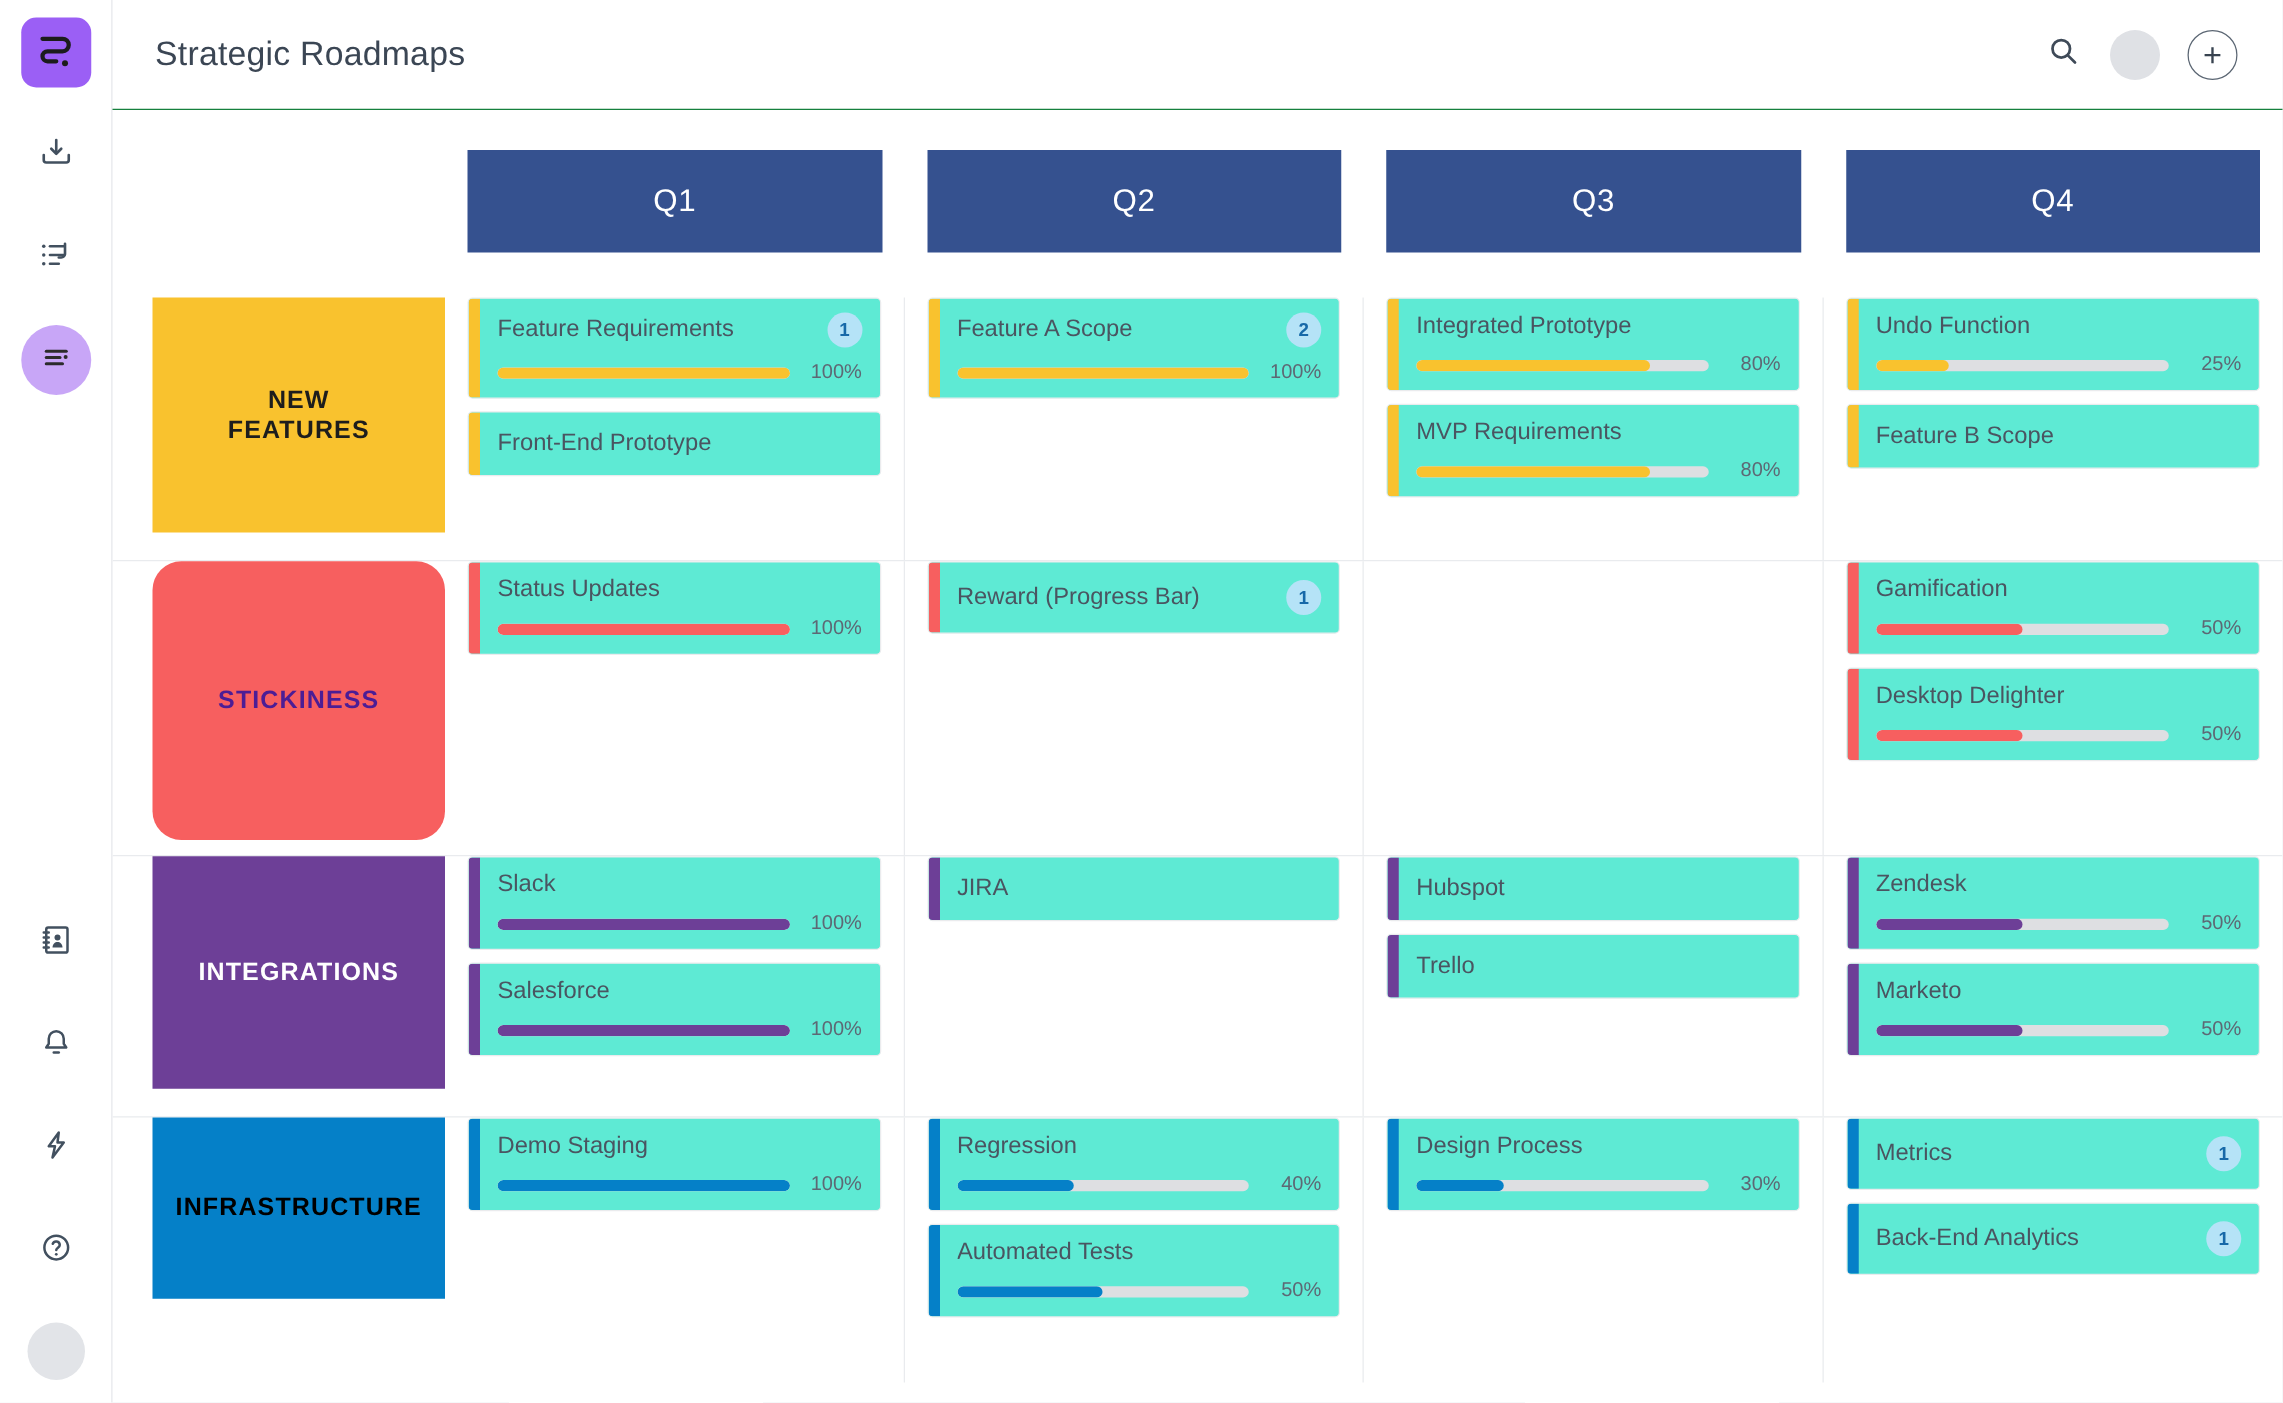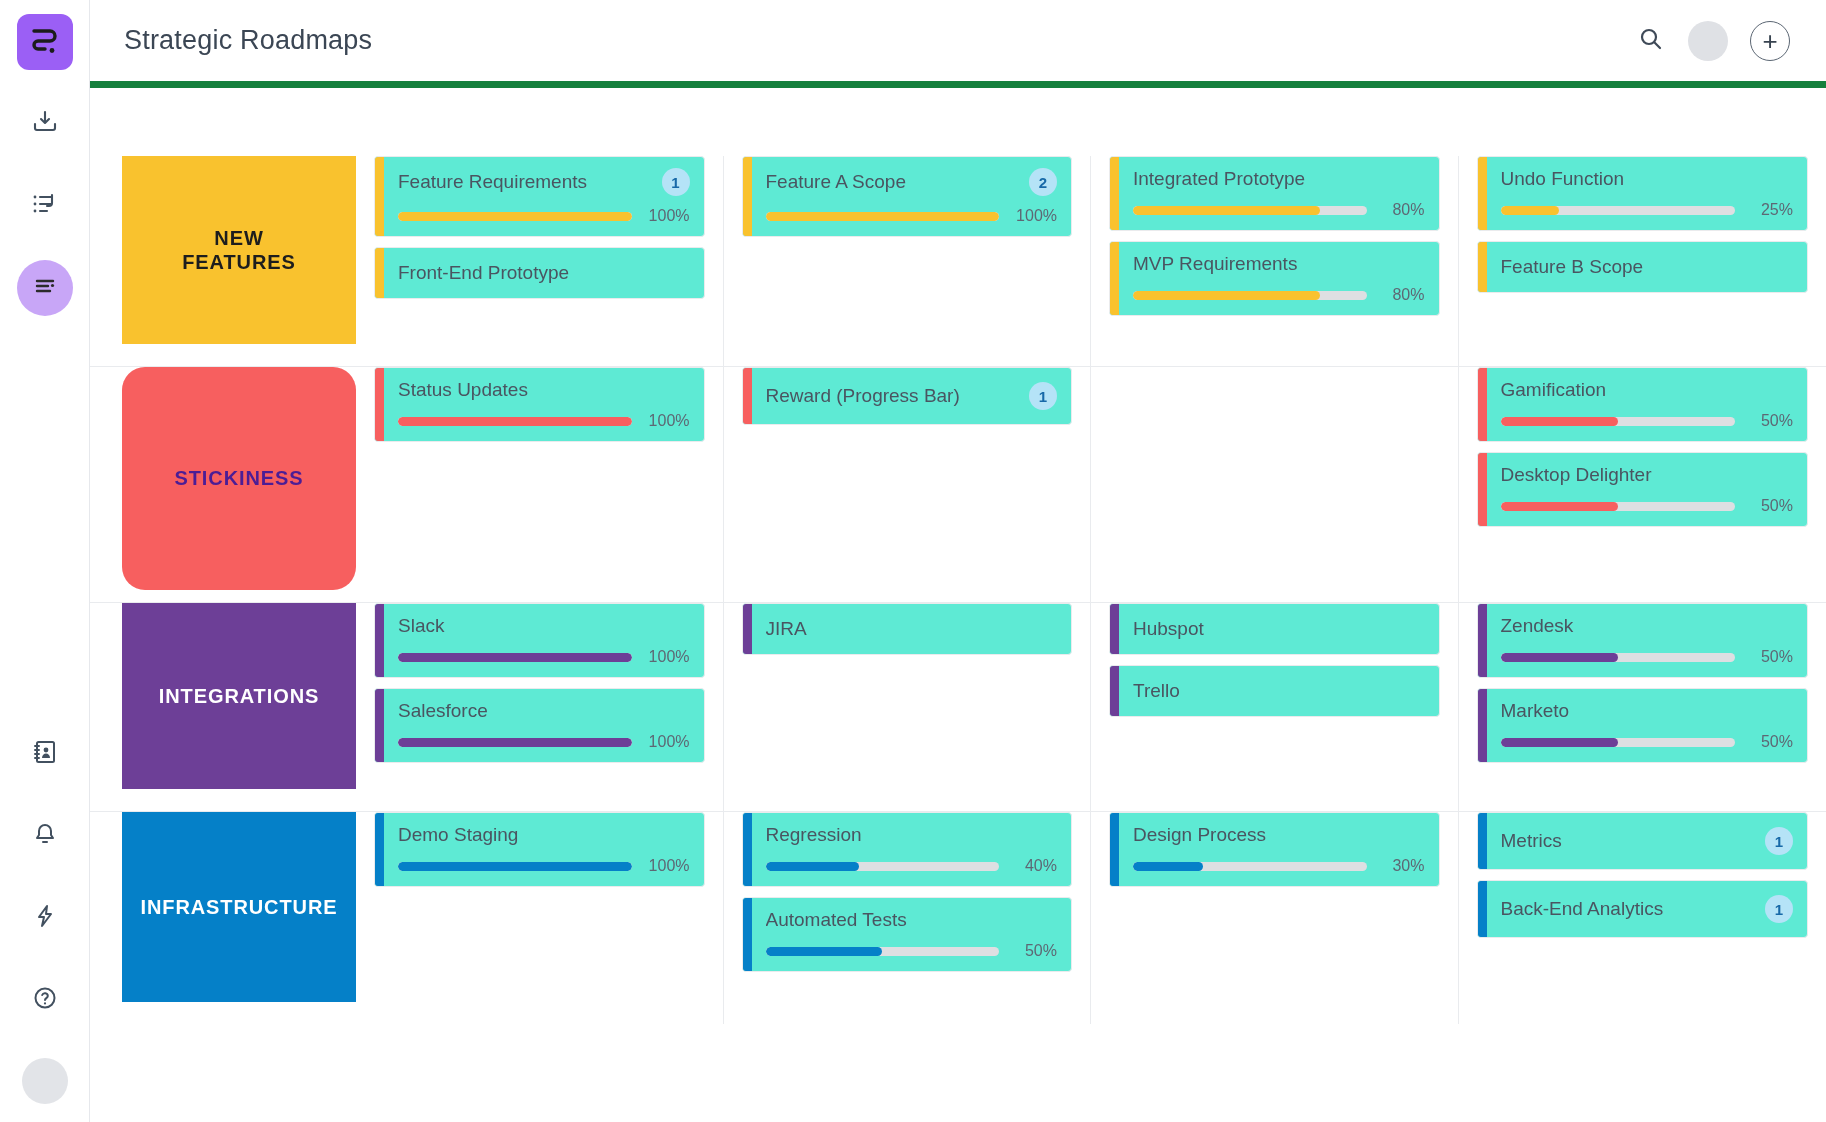--- a/index.html
+++ b/index.html
@@ -39,21 +39,21 @@
   .side-bottom { display: flex; flex-direction: column; align-items: center; padding-bottom: 18px; }
   .avatar-sidebar {
     width: 46px; height: 46px; border-radius: 50%;
     background: #e2e4e8; margin-top: 30px;
   }
 
   
   .main { flex: 1 1 auto; display: flex; flex-direction: column; min-width: 0; }
   .topbar {
     height: 88px; flex: 0 0 88px;
-    border-bottom: 7px solid #15803d;
+    border-bottom: 1px solid #15803d;
     display: flex; align-items: center;
     padding: 0 36px 0 34px;
   }
   .page-title { font-size: 27px; color: #3b4654; letter-spacing: .2px; }
   .topbar-right { margin-left: auto; display: flex; align-items: center; gap: 22px; }
   .search-btn { width: 30px; height: 30px; color: #3f4a58; display: flex; align-items: center; justify-content: center; }
   .avatar-top { width: 40px; height: 40px; border-radius: 50%; background: #dfe1e5; }
   .add-btn {
     width: 40px; height: 40px; border-radius: 50%;
     border: 1.6px solid #5b6673; color: #384350;
@@ -232,20 +232,27 @@
         </div>
         <div class="avatar-top"></div>
         <div class="add-btn">
           <span>+</span>
         </div>
       </div>
     </div>
 
     <div class="board">
 
+      <div class="qhead-row">
+        <div class="qhead-spacer"></div>
+        <div class="qhead">Q1</div>
+        <div class="qhead">Q2</div>
+        <div class="qhead">Q3</div>
+        <div class="qhead">Q4</div>
+      </div>
 
       <div class="rows" id="rows-container">
           <div class="row">
             <div class="row-label-cell">
               <div class="row-label" style="background: rgb(249, 194, 46); color: rgb(29, 29, 29); height: 188px;">NEW<br>FEATURES</div>
             </div>
             <div class="cell" style="min-height: 210px;">
               <div class="card">
                 <div class="card-accent" style="background: rgb(249, 194, 46);"></div>
                 <div class="card-body">
@@ -493,21 +500,21 @@
                       <div class="fill" style="width: 50%; background: rgb(109, 63, 151);"></div>
                     </div>
                     <div class="pct">50%</div>
                   </div>
                 </div>
               </div>
             </div>
           </div>
           <div class="row">
             <div class="row-label-cell">
-              <div class="row-label" style="background: rgb(5, 128, 200); color: #ffffff; height: 190px;">INFRASTRUCTURE</div>
+              <div class="row-label" style="background: rgb(5, 128, 200); color: #000000; height: 145px;">INFRASTRUCTURE</div>
             </div>
             <div class="cell" style="min-height: 212px;">
               <div class="card">
                 <div class="card-accent" style="background: rgb(5, 128, 200);"></div>
                 <div class="card-body">
                   <div class="card-top">
                     <div class="card-title">Demo Staging</div>
                   </div>
                   <div class="progress-row">
                     <div class="track">

